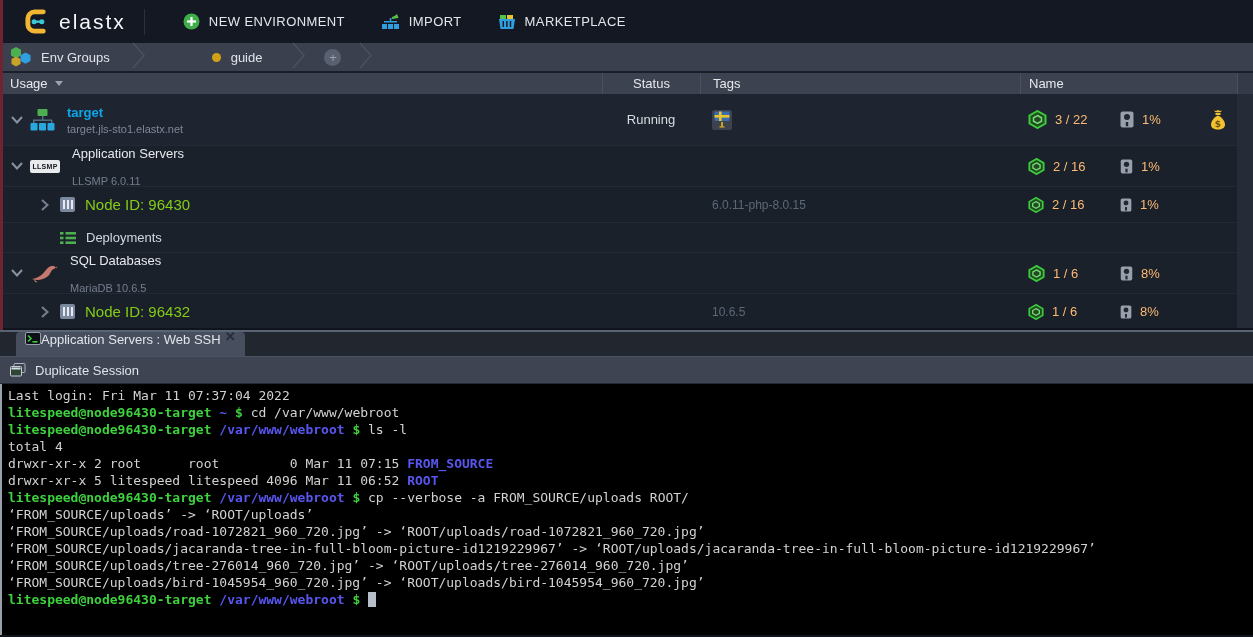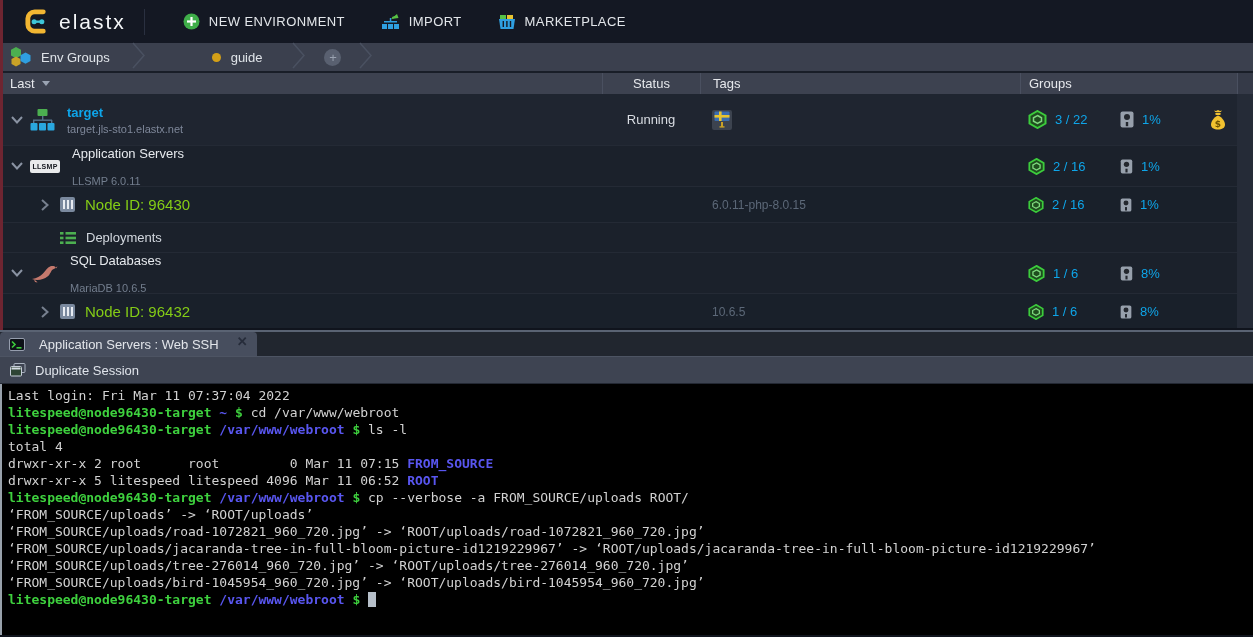--- a/index.html
+++ b/index.html
@@ -43,21 +43,21 @@
   .rows { height:234px; background:#1a202a; position:relative; overflow:hidden; padding-right:16px; }
   .scroll-gutter { position:absolute; right:0; top:0; bottom:0; width:16px; background:#252b37; }
   .row { display:flex; align-items:center; border-bottom:1px solid #242a35; cursor:pointer; }
   .row-env { height:52px; background:#1f2530; }
   .row-group { height:41px; background:#1b212b; }
   .row-node { height:36px; background:#19202a; }
   .row-feature { height:30px; background:#1b212b; }
   .col-name { flex:1; display:flex; align-items:center; min-width:0; }
   .col-status { width:98px; text-align:center; color:#d9dde3; font-size:13px; }
   .col-tags { width:320px; padding-left:12px; color:#5c6878; font-size:12px; display:flex; align-items:center; }
-  .col-usage { width:217px; display:flex; align-items:center; padding-left:8px; color:#0ea5e9; font-size:13px; }
+  .col-usage { width:217px; display:flex; align-items:center; padding-left:8px; color:#fdba74; font-size:13px; }
   .u-group { display:flex; align-items:center; gap:8px; }
   .u-nodes { width:92px; }
   .u-disk { width:78px; }
   .moneybag { margin-left:auto; margin-right:10px; display:flex; }
   .chev { width:14px; display:flex; justify-content:center; cursor:pointer; flex:none; }
   .ind-1 { margin-left:10px; }
   .ind-2 { margin-left:38px; }
   .row-icon { display:flex; align-items:center; justify-content:center; flex:none; }
   .name-block { margin-left:12px; min-width:0; }
   .env-name { color:#0ea5e9; font-size:13px; font-weight:bold; }
@@ -71,22 +71,22 @@
                  letter-spacing:.3px; }
   .node-sq { width:15px; height:15px; background:#7a899e; border-radius:2px; display:flex;
              align-items:center; justify-content:center; gap:2px; }
   .node-sq i { width:2px; height:9px; background:#e8ecf2; display:block; }
   .flag-tile { width:20px; height:20px; background:#3c434f; border-radius:2px; display:flex;
                align-items:center; justify-content:center; }
 
   
   .ssh-panel { position:absolute; left:0; top:330px; width:1253px; height:307px; }
   .tabbar { height:26px; background:#21262f; border-top:2px solid #5a6373; display:flex; align-items:flex-end; }
-  .tab { margin-left:0; height:24px; background:#474e5e; border-radius:4px 4px 0 0; display:flex;
-         align-items:center; padding:0 9px; gap:14px; color:#e2e5ea; font-size:13px; cursor:pointer; }
+  .tab { margin-left:16px; height:24px; background:#474e5e; border-radius:4px 4px 0 0; display:flex;
+         padding:0 9px; gap:0; color:#e2e5ea; font-size:13px; cursor:pointer; }
   .tab-close { color:#262c3a; font-weight:bold; font-size:13px; cursor:pointer; margin-left:4px;
                position:relative; top:-3px; }
   .toolbar { height:28px; background:#3e4452; border-top:1px solid #4d5463; border-bottom:1px solid #232833;
              display:flex; align-items:center; padding-left:10px; gap:9px; color:#dfe3ea; font-size:13px; }
   .terminal { height:251px; background:#000; border-left:2px solid #98a1ab; padding:3px 4px 0 6px;
               font-family:"DejaVu Sans Mono", monospace; font-size:13px; line-height:17px;
               white-space:pre; overflow:hidden; cursor:text; }
   .tline { white-space:pre; }
   .c-fg { color:#d2d2d2; }
   .c-green { color:#3ed13e; font-weight:bold; }
@@ -180,26 +180,26 @@
     <span class="bc-add">+</span>
     <span class="bc-sep">
       <svg width="14" height="27" viewBox="0 0 14 27">
           <polyline points="1,1 12,13.5 1,26" stroke="#4a5161" stroke-width="1.5" fill="none"></polyline>
         </svg>
     </span>
   </nav>
 
   <div class="grid-header">
     <div class="h-name">
-      <span>Last</span>
+      <span>Usage</span>
       <span class="caret-down"></span>
     </div>
     <div class="h-status">Status</div>
     <div class="h-tags">Tags</div>
-    <div class="h-usage">Groups</div>
+    <div class="h-usage">Name</div>
     <div class="h-gutter"></div>
   </div>
 
   <div class="rows">
 
     <div class="row row-env">
       <div class="col-name">
         <span class="chev ind-1">
           <svg width="12" height="8" viewBox="0 0 12 8">
               <polyline points="1,1 6,6.5 11,1" stroke="#8a93a3" stroke-width="2" fill="none"></polyline>

